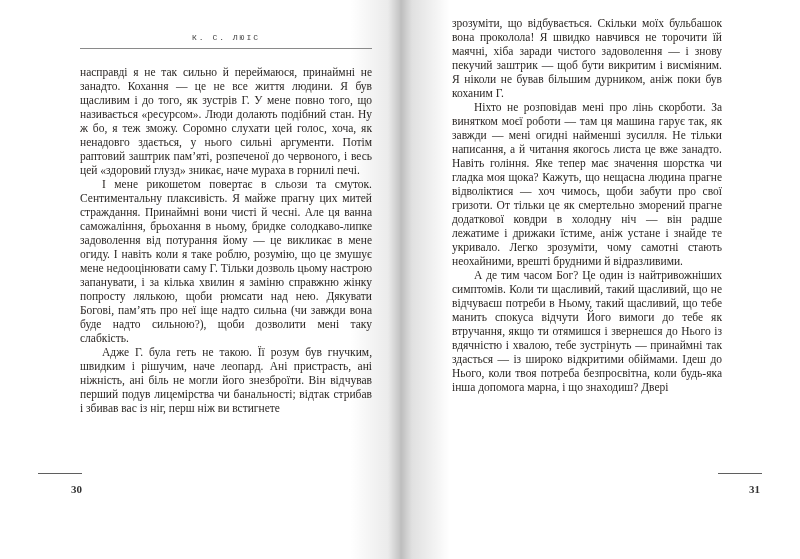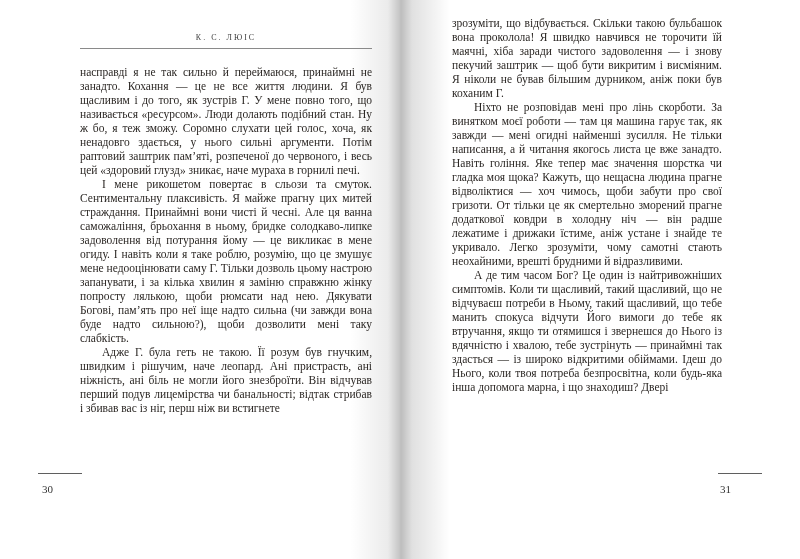--- a/index.html
+++ b/index.html
@@ -38,21 +38,21 @@
   .col-left  { left: 80px;  width: 292px; }
   .col-right { left: 452px; width: 270px; }
   .page-header {
     margin-top: 33px;
     padding-bottom: 6px;
     border-bottom: 1px solid #8a8a8a;
     text-align: center;
     font-size: 8px;
     letter-spacing: 2px;
     color: #3d3d3d;
-    font-family: Liberation Serif, serif;
+    font-family: Liberation Mono, monospace;
   }
   .page-body {
     margin-top: 16px;
     color: #2b2724;
     font-size: 11.5px;
     line-height: 14px;
     text-align: justify;
   }
   .page-body p {
     margin: 0;
@@ -67,23 +67,23 @@
     width: 44px;
     height: 1px;
     background: #5f5f5f;
   }
   .footer-rule.left  { left: 38px; }
   .footer-rule.right { left: 718px; }
   .page-number {
     position: absolute;
     top: 483px;
     width: 40px;
-    text-align: left;
+    text-align: right;
     font-size: 11px;
-    font-weight: normal;
+    font-weight: bold;
     color: #333333;
     font-family: "Liberation Serif", serif;
   }
   .page-number.left  { left: 42px; }
   .page-number.right { left: 720px; }
 </style>
 </head>
 <body>
 
 <div class="spread">
@@ -94,21 +94,21 @@
     <div class="page-header">К. С. ЛЮІС</div>
     <div class="page-body">
       <p class="continuation">насправді я не так сильно й переймаюся, принаймні не занадто. Кохання — це не все життя людини. Я був щасливим і до того, як зустрів Г. У мене повно того, що називається «ресурсом». Люди долають подібний стан. Ну ж бо, я теж зможу. Соромно слухати цей голос, хоча, як ненадовго здається, у нього сильні аргументи. Потім раптовий заштрик пам’яті, розпеченої до червоного, і весь цей «здоровий глузд» зникає, наче мураха в горнилі печі.</p>
       <p>І мене рикошетом повертає в сльози та смуток. Сентиментальну плаксивість. Я майже прагну цих митей страждання. Принаймні вони чисті й чесні. Але ця ванна саможаління, брьохання в ньому, бридке солодкаво-липке задоволення від потурання йому — це викликає в мене огиду. І навіть коли я таке роблю, розумію, що це змушує мене недооцінювати саму Г. Тільки дозволь цьому настрою запанувати, і за кілька хвилин я заміню справжню жінку попросту лялькою, щоби рюмсати над нею. Дякувати Богові, пам’ять про неї іще надто сильна (чи завжди вона буде надто сильною?), щоби дозволити мені таку слабкість.</p>
       <p>Адже Г. була геть не такою. Її розум був гнучким, швидким і рішучим, наче леопард. Ані пристрасть, ані ніжність, ані біль не могли його знезброїти. Він відчував перший подув лицемірства чи банальності; відтак стрибав і збивав вас із ніг, перш ніж ви встигнете</p>
     </div>
   </div>
 
   <div class="page-column col-right">
     <div class="page-body">
-      <p class="continuation">зрозуміти, що відбувається. Скільки такою бульбашок вона проколола! Я швидко навчився не торочити їй маячні, хіба заради чистого задоволення — і знову пекучий заштрик — щоб бути викритим і висміяним. Я ніколи не бував більшим дурником, аніж поки був коханим Г.</p>
+      <p class="continuation">зрозуміти, що відбувається. Скільки моїх бульбашок вона проколола! Я швидко навчився не торочити їй маячні, хіба заради чистого задоволення — і знову пекучий заштрик — щоб бути викритим і висміяним. Я ніколи не бував більшим дурником, аніж поки був коханим Г.</p>
       <p>Ніхто не розповідав мені про лінь скорботи. За винятком моєї роботи — там ця машина гарує так, як завжди — мені огидні найменші зусилля. Не тільки написання, а й читання якогось листа це вже занадто. Навіть гоління. Яке тепер має значення шорстка чи гладка моя щока? Кажуть, що нещасна людина прагне відволіктися — хоч чимось, щоби забути про свої гризоти. От тільки це як смертельно зморений прагне додаткової ковдри в холодну ніч — він радше лежатиме і дрижаки їстиме, аніж устане і знайде те укривало. Легко зрозуміти, чому самотні стають неохайними, врешті брудними й відразливими.</p>
       <p>А де тим часом Бог? Це один із найтривожніших симптомів. Коли ти щасливий, такий щасливий, що не відчуваєш потреби в Ньому, такий щасливий, що тебе манить спокуса відчути Його вимоги до тебе як втручання, якщо ти отямишся і звернешся до Нього із вдячністю і хвалою, тебе зустрінуть — принаймні так здасться — із широко відкритими обіймами. Ідеш до Нього, коли твоя потреба безпросвітна, коли будь-яка інша допомога марна, і що знаходиш? Двері</p>
     </div>
   </div>
 
   <div class="footer-rule left"></div>
   <div class="page-number left">30</div>
 
   <div class="footer-rule right"></div>
   <div class="page-number right">31</div>

